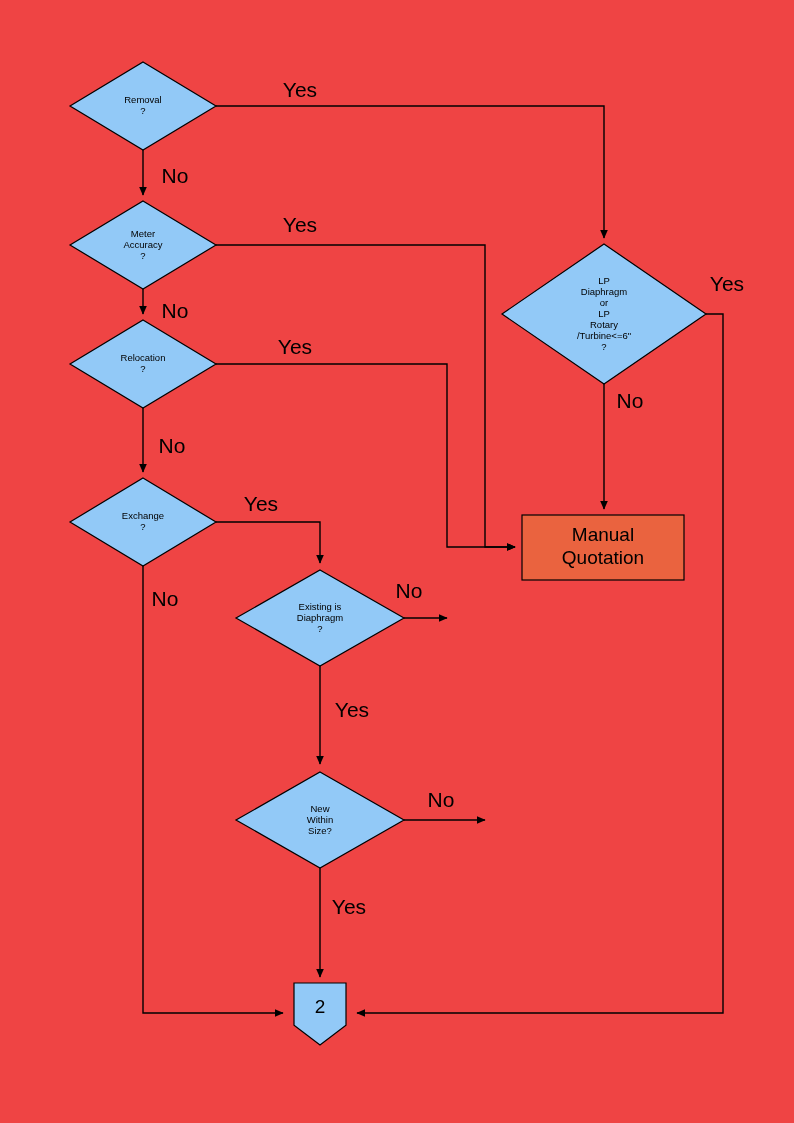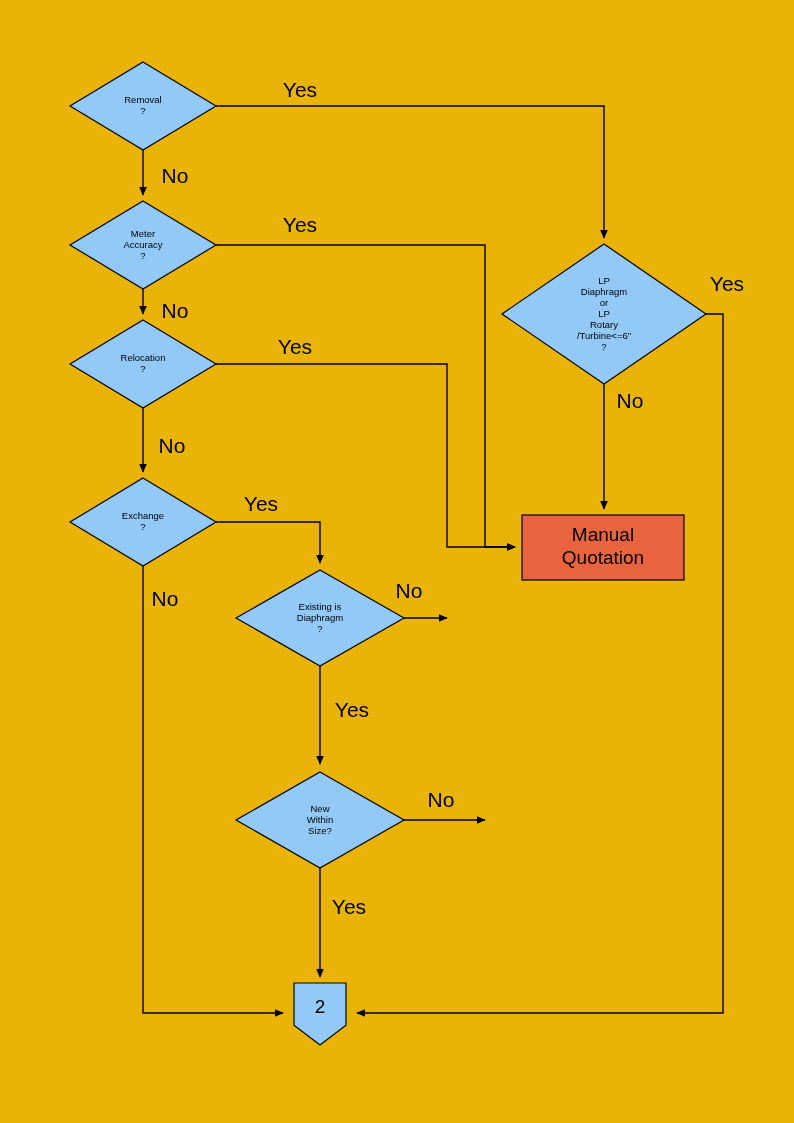--- a/index.html
+++ b/index.html
@@ -4,21 +4,21 @@
 <style>
   html, body {
     margin: 0;
     padding: 0;
     background: #ffffff;
   }
   #page {
     position: relative;
     width: 794px;
     height: 1123px;
-    background: #eab308;
+    background: #ef4444;
     overflow: hidden;
     font-family: "Liberation Sans", sans-serif;
     text-align: right;
   }
   svg#flow {
     display: block;
     width: 794px;
     height: 1123px;
   }
   .shape-fill-decision { fill: #92c9f7; stroke: #000000; stroke-width: 1.2; }

